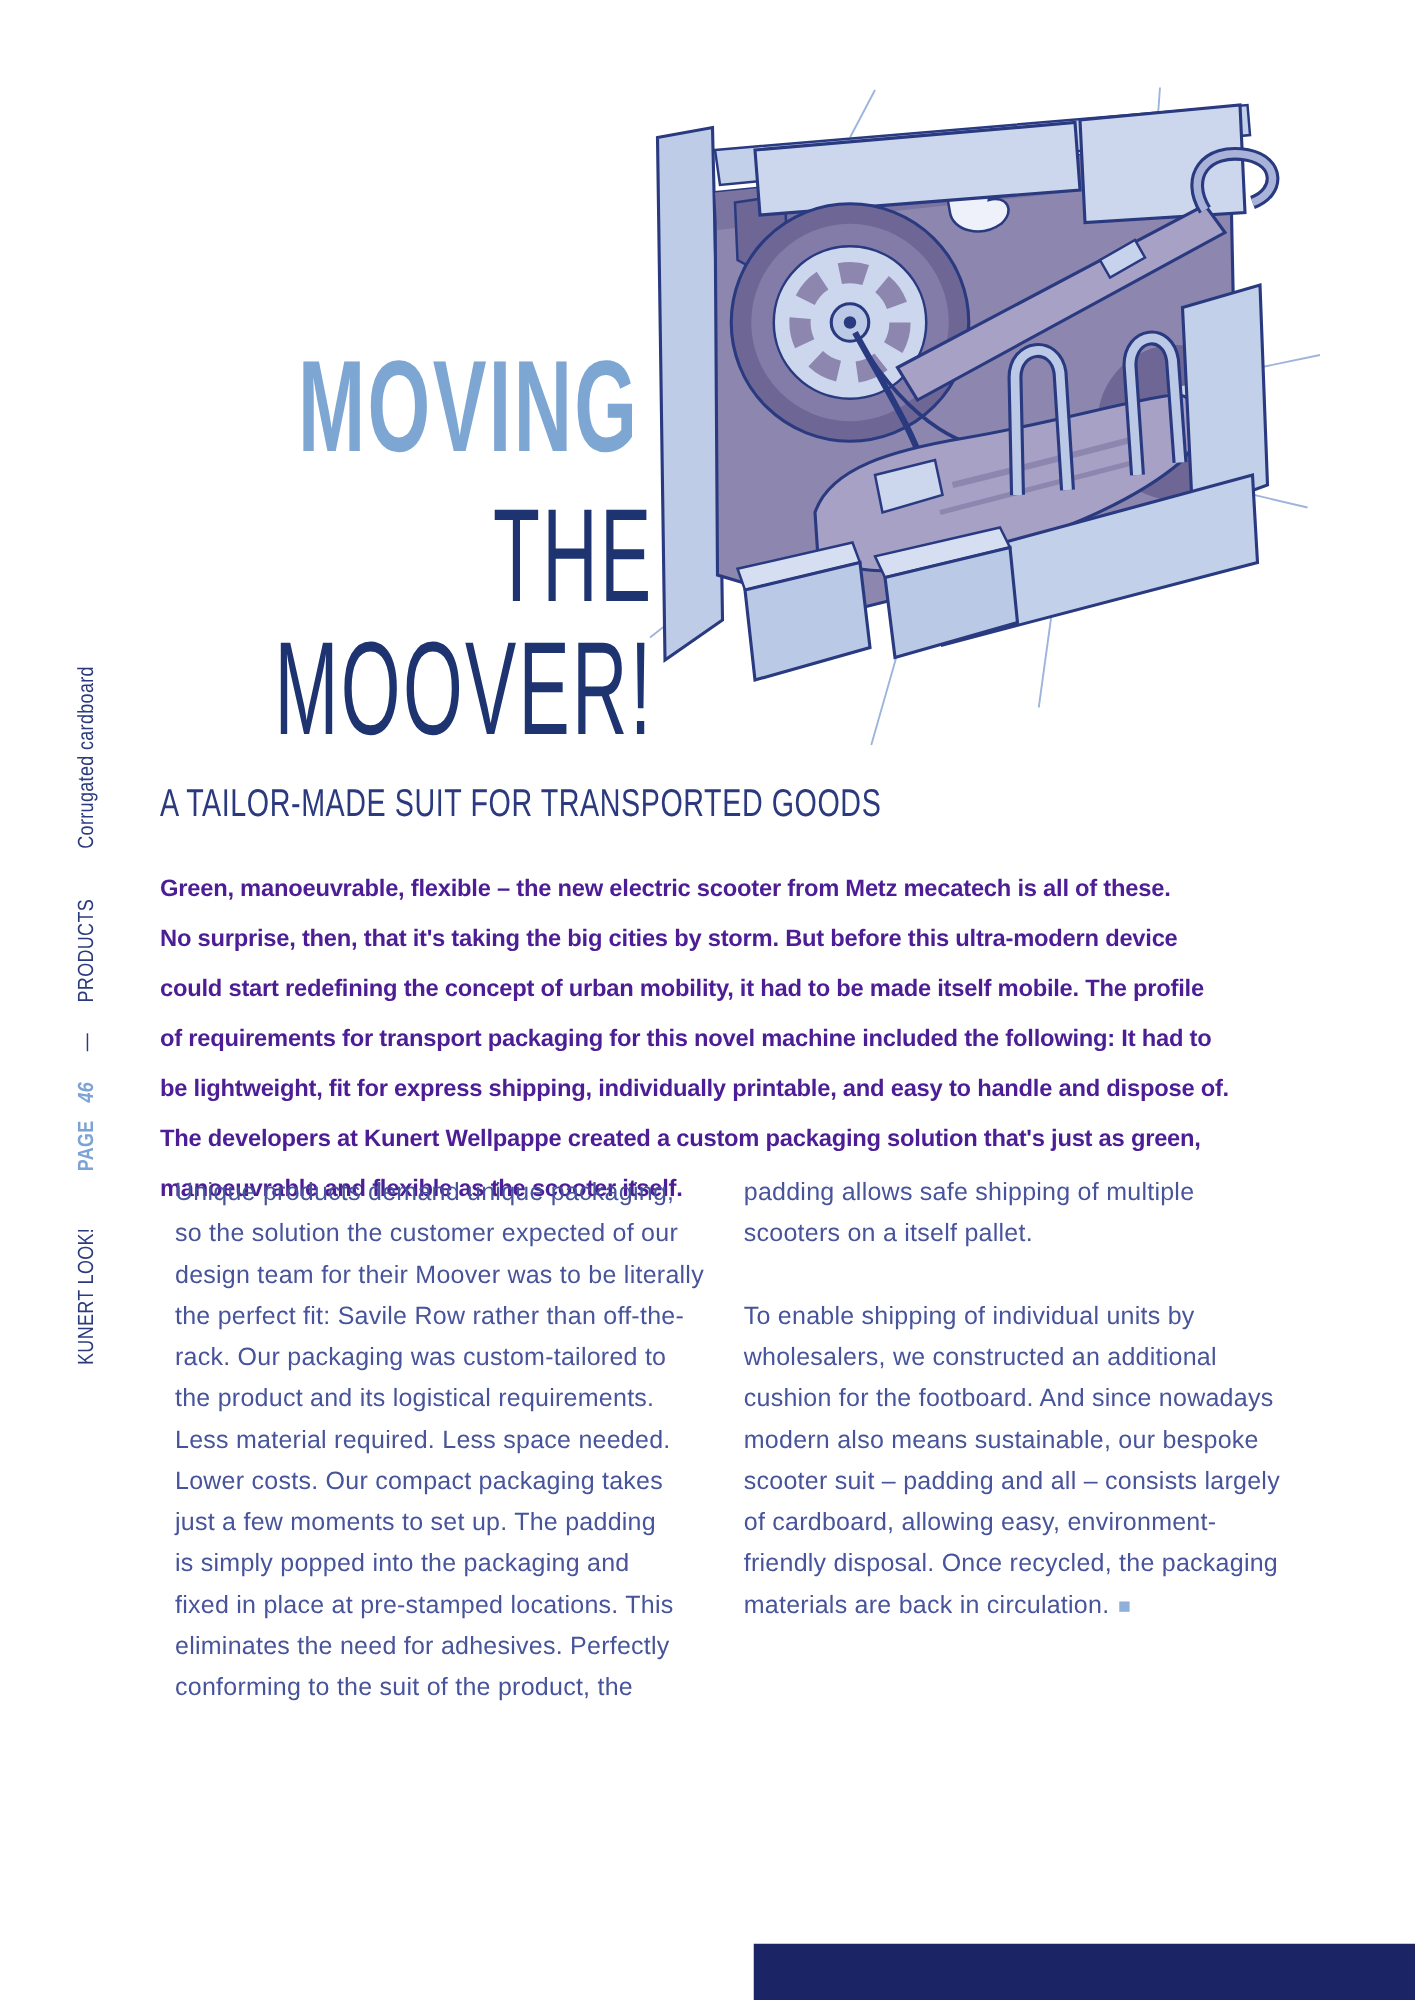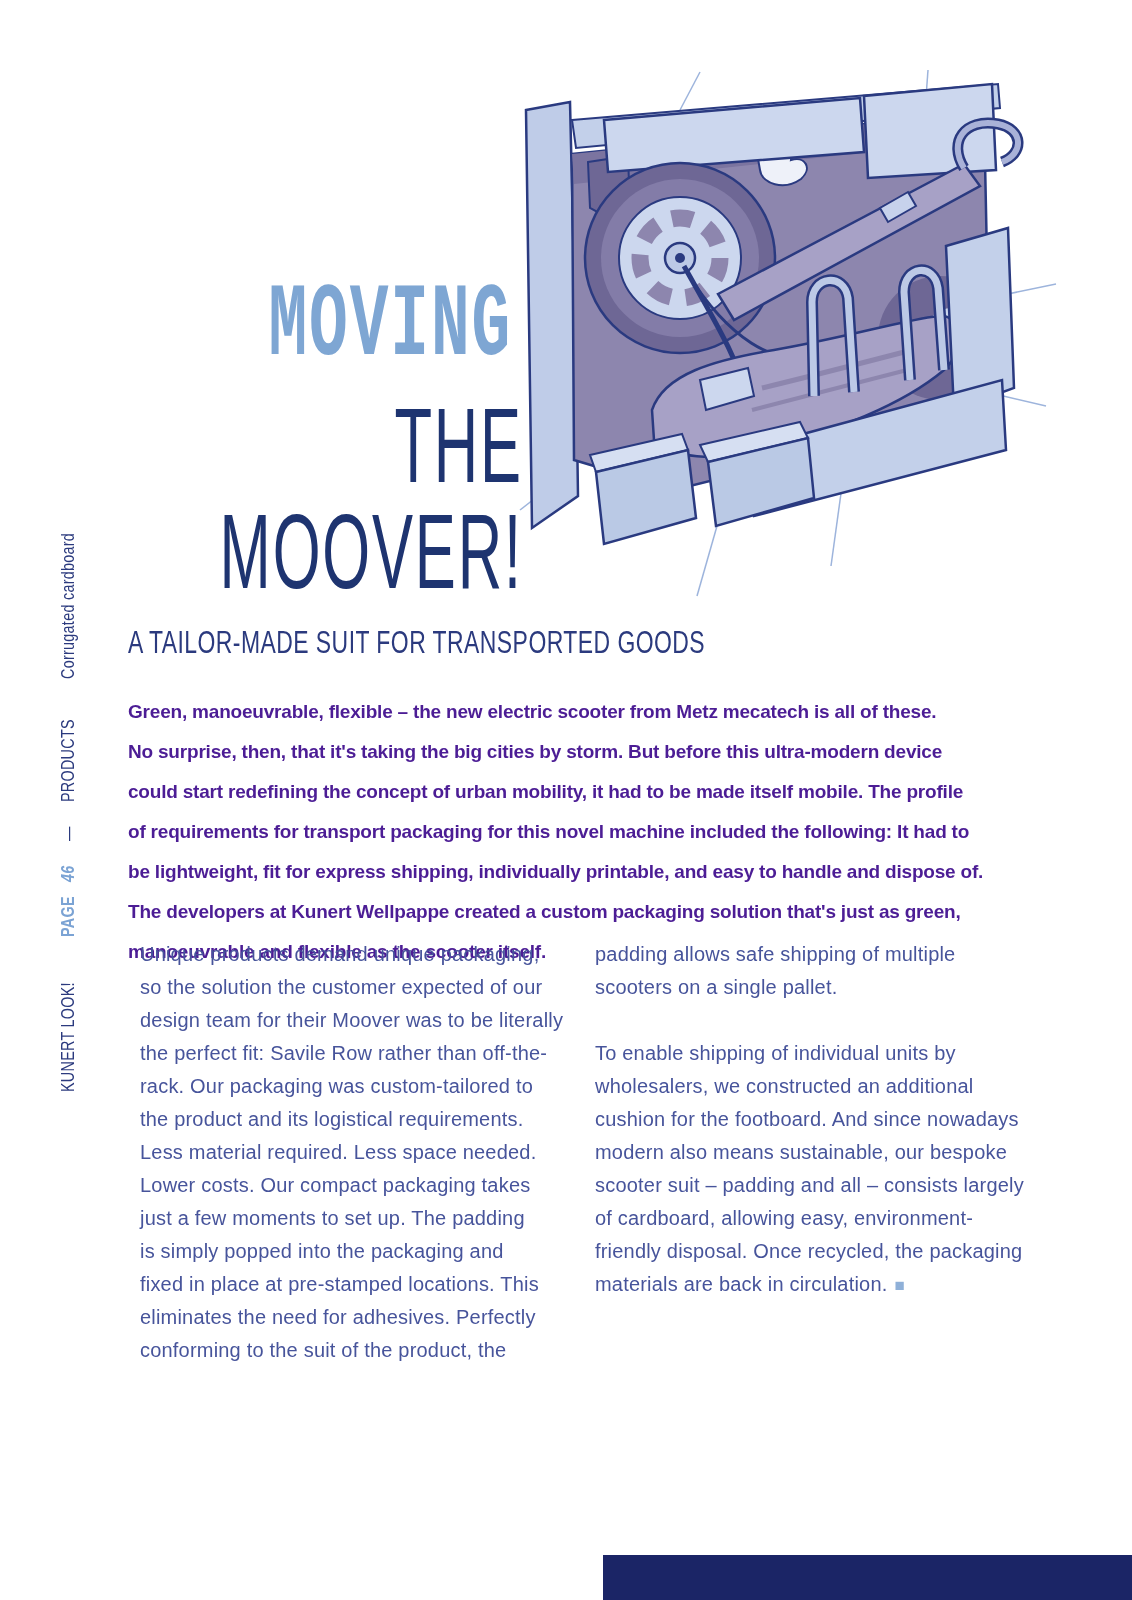--- a/index.html
+++ b/index.html
@@ -6,21 +6,21 @@
   body{
     width:1132px;height:1600px;position:relative;background:#ffffff;
     font-family:"Liberation Sans",sans-serif;overflow:hidden;
   }
   .abs{position:absolute;}
   .pre{white-space:pre;}
 
   
   .title-line{left:0;text-align:right;line-height:1;}
   .title-line .squeeze{display:inline-block;transform-origin:100% 50%;}
-  #title1{top:274px;width:512px;font-family:Liberation Mono, monospace;}
+  #title1{top:274px;width:512px;}
   #title1 .squeeze{
     font-size:104px;font-weight:bold;color:#7ea6d3;letter-spacing:.03em;
     transform:scaleX(.62);
   }
   #title2{top:392px;width:514px;}
   #title2 .squeeze{
     font-size:106px;font-weight:400;color:#1e3470;letter-spacing:.03em;
     transform:scaleX(.58);
   }
 
@@ -178,21 +178,21 @@
 Lower costs. Our compact packaging takes
 just a few moments to set up. The padding
 is simply popped into the packaging and
 fixed in place at pre-stamped locations. This
 eliminates the need for adhesives. Perfectly
 conforming to the suit of the product, the</p>
 </div>
 
 <div id="col-right" class="abs col">
   <p class="pre">padding allows safe shipping of multiple
-scooters on a single pallet.</p>
+scooters on a itself pallet.</p>
   <p><span class="pre">To enable shipping of individual units by
 wholesalers, we constructed an additional
 cushion for the footboard. And since nowadays
 modern also means sustainable, our bespoke
 scooter suit – padding and all – consists largely
 of cardboard, allowing easy, environment-
 friendly disposal. Once recycled, the packaging
 materials are back in circulation.</span><span class="end-mark">■</span></p>
 </div>
 

